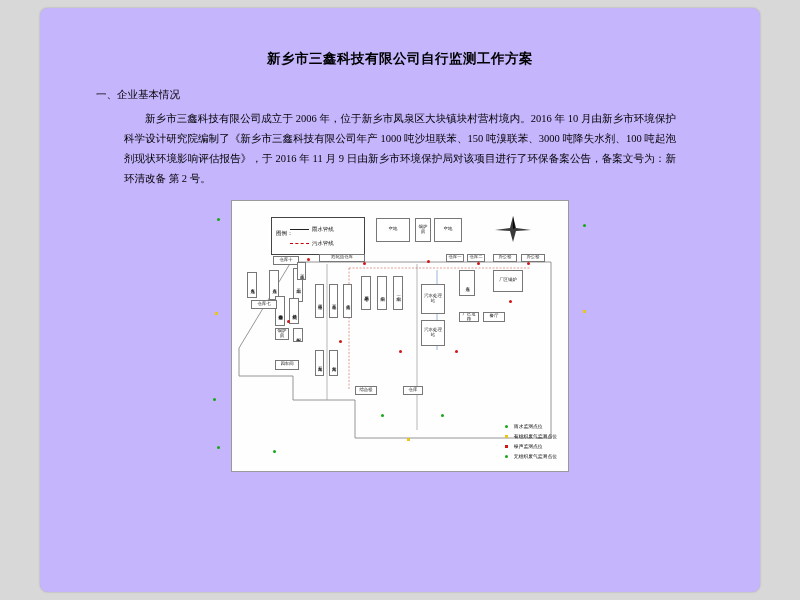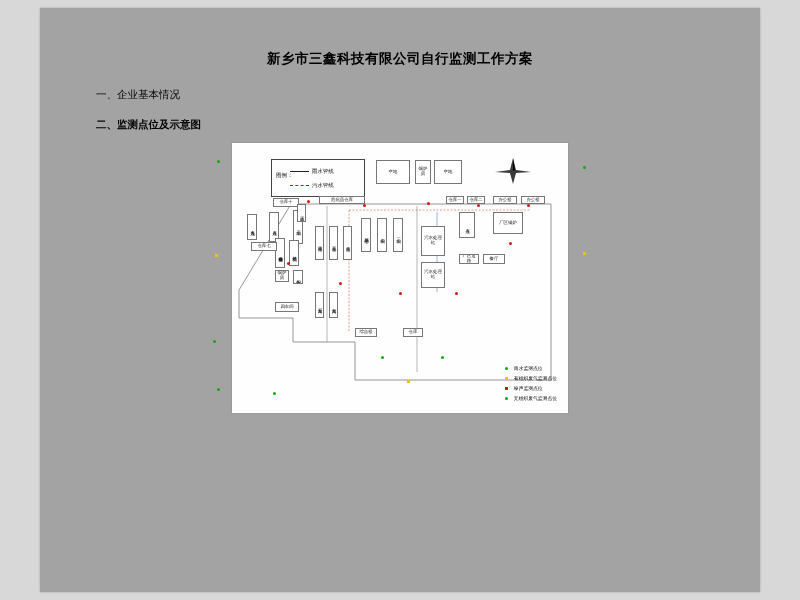--- a/index.html
+++ b/index.html
@@ -12,23 +12,24 @@
     height: 600px;
     overflow: hidden;
     font-family: "Liberation Serif", serif;
   }
   .page {
     position: absolute;
     left: 40px;
     top: 8px;
     width: 720px;
     height: 584px;
-    background: #a3a3a3;
+    background: #c4b5fd;
     box-shadow: 0 0 2px rgba(0,0,0,0.25);
     overflow: hidden;
+    border-radius: 8px;
   }
   .doc-title {
     text-align: center;
     font-size: 13.5px;
     font-weight: bold;
     letter-spacing: 0.5px;
     margin-top: 42px;
     color: #000;
   }
   .section-heading {
@@ -153,22 +154,22 @@
 </style>
 </head>
 <body>
 
 <div class="page">
 
   <div class="doc-title">新乡市三鑫科技有限公司自行监测工作方案</div>
 
   <div class="section-heading">一、企业基本情况</div>
 
-
-  <div class="section-heading-2">二、监测点位及示意图</div>
+  <div class="para">新乡市三鑫科技有限公司成立于 2006 年，位于新乡市凤泉区大块镇块村营村境内。2016 年 10 月由新乡市环境保护科学设计研究院编制了《新乡市三鑫科技有限公司年产 1000 吨沙坦联苯、150 吨溴联苯、3000 吨降失水剂、100 吨起泡剂现状环境影响评估报告》，于 2016 年 11 月 9 日由新乡市环境保护局对该项目进行了环保备案公告，备案文号为：新环清改备 第 2 号。</div>
+
 
   <div class="figure">
     <div class="map-frame"></div>
 
     <div class="compass">
       <svg width="40" height="30" viewBox="0 0 40 30">
         <polygon points="20,2 23,14 38,16 23,17 20,28 17,17 2,16 17,14" fill="#3a3a3a"></polygon>
         <polygon points="20,2 22,14 20,15" fill="#000"></polygon>
       </svg>
     </div>

